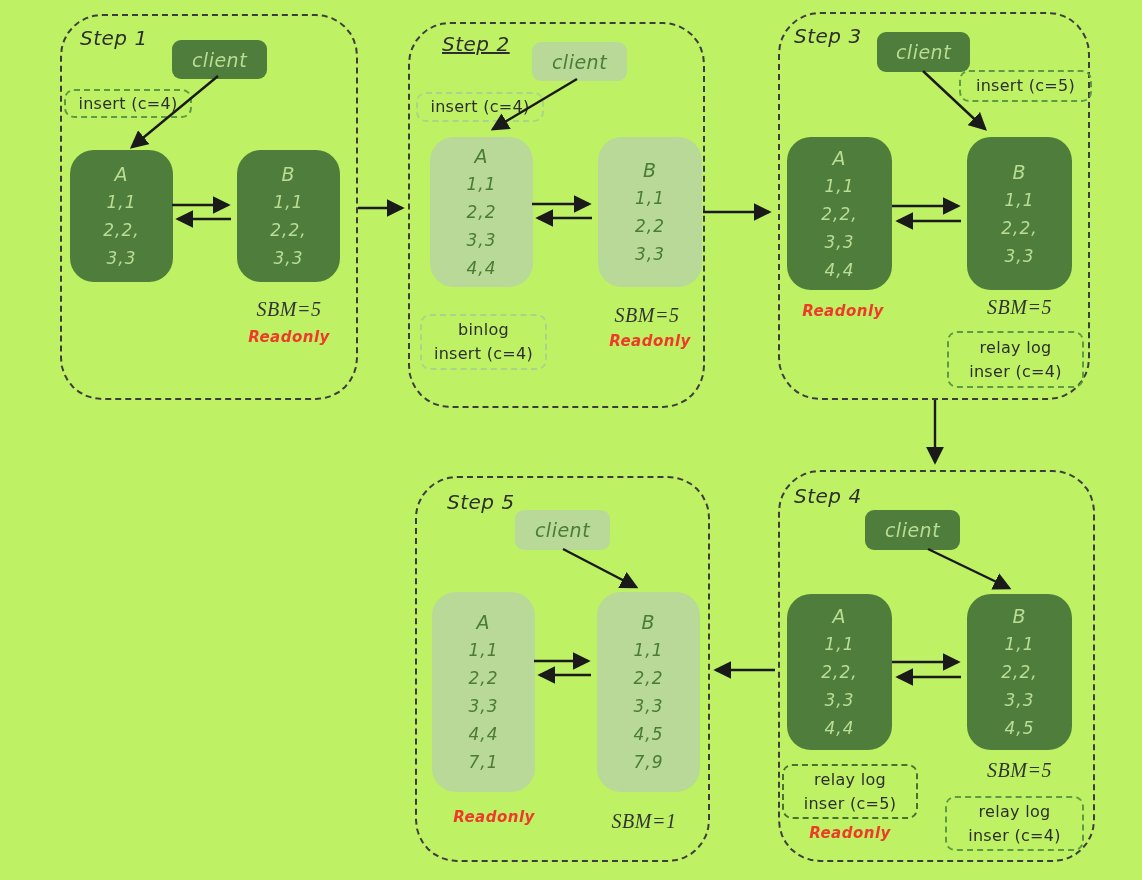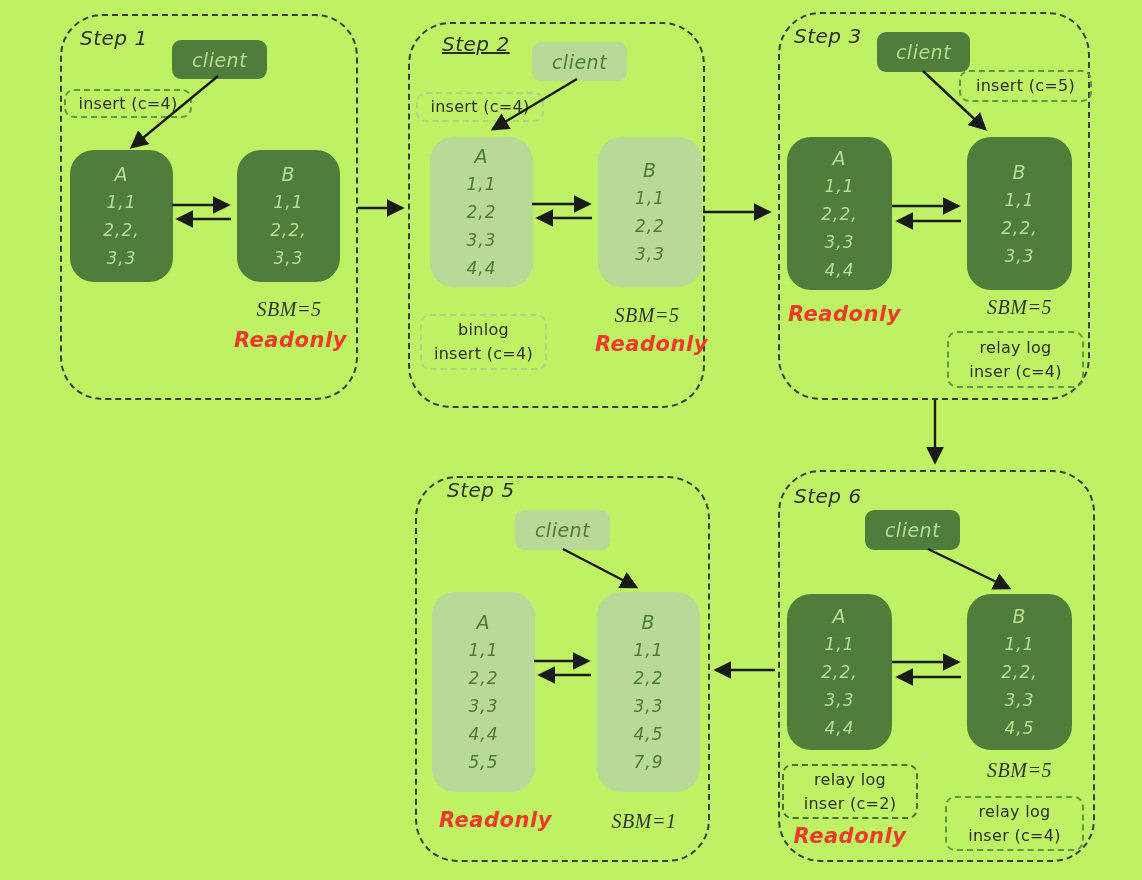--- a/index.html
+++ b/index.html
@@ -64,21 +64,21 @@
   .tag-mid{border:2px dashed #5d9a43;}
   .tag-light{border:2px dashed #a9d58a;}
   .tag-dark{border:2px dashed #47722f;}
   .sbm{
     position:absolute;
     font-size:20px;font-style:italic;color:#333;
     text-align:center;letter-spacing:.5px;font-family:Liberation Serif, serif;
   }
   .readonly{
     position:absolute;
-    font-size:21px;font-style:italic;font-weight:bold;
+    font-size:15px;font-style:italic;font-weight:bold;
     color:#ee3a2a;text-align:center;letter-spacing:.5px;
   }
 </style>
 </head>
 <body>
 
 <div class="canvas">
 
   <div class="step" style="left:60px;top:14px;width:298px;height:386px;">
     <div class="step-label" style="left:18px;top:10px;">Step 1</div>
@@ -156,62 +156,62 @@
     </div>
     <div class="readonly" style="left:8px;top:288px;width:110px;">Readonly</div>
     <div class="sbm" style="left:187px;top:282px;width:105px;">SBM=5</div>
     <div class="tagbox tag-mid" style="left:167px;top:317px;width:137px;height:57px;">
       <span>relay log</span>
       <span>inser (c=4)</span>
     </div>
   </div>
 
   <div class="step" style="left:778px;top:470px;width:317px;height:392px;">
-    <div class="step-label" style="left:14px;top:12px;">Step 6</div>
+    <div class="step-label" style="left:14px;top:12px;">Step 4</div>
     <div class="client dark" style="left:85px;top:38px;width:95px;height:40px;">
       <span>client</span>
     </div>
     <div class="node dark" style="left:7px;top:122px;width:105px;height:156px;">
       <span class="ntitle">A</span>
       <span class="nrow">1,1</span>
       <span class="nrow">2,2,</span>
       <span class="nrow">3,3</span>
       <span class="nrow">4,4</span>
     </div>
     <div class="node dark" style="left:187px;top:122px;width:105px;height:156px;">
       <span class="ntitle">B</span>
       <span class="nrow">1,1</span>
       <span class="nrow">2,2,</span>
       <span class="nrow">3,3</span>
       <span class="nrow">4,5</span>
     </div>
     <div class="tagbox tag-dark" style="left:2px;top:292px;width:136px;height:55px;">
       <span>relay log</span>
-      <span>inser (c=2)</span>
+      <span>inser (c=5)</span>
     </div>
     <div class="readonly" style="left:10px;top:352px;width:120px;">Readonly</div>
     <div class="sbm" style="left:187px;top:287px;width:105px;">SBM=5</div>
     <div class="tagbox tag-mid" style="left:165px;top:324px;width:139px;height:55px;">
       <span>relay log</span>
       <span>inser (c=4)</span>
     </div>
   </div>
 
   <div class="step" style="left:415px;top:476px;width:295px;height:386px;">
-    <div class="step-label" style="left:30px;top:0;">Step 5</div>
+    <div class="step-label" style="left:30px;top:12px;">Step 5</div>
     <div class="client light" style="left:98px;top:32px;width:95px;height:40px;">
       <span>client</span>
     </div>
     <div class="node light" style="left:15px;top:114px;width:103px;height:200px;">
       <span class="ntitle">A</span>
       <span class="nrow">1,1</span>
       <span class="nrow">2,2</span>
       <span class="nrow">3,3</span>
       <span class="nrow">4,4</span>
-      <span class="nrow">5,5</span>
+      <span class="nrow">7,1</span>
     </div>
     <div class="node light" style="left:180px;top:114px;width:103px;height:200px;">
       <span class="ntitle">B</span>
       <span class="nrow">1,1</span>
       <span class="nrow">2,2</span>
       <span class="nrow">3,3</span>
       <span class="nrow">4,5</span>
       <span class="nrow">7,9</span>
     </div>
     <div class="readonly" style="left:22px;top:330px;width:110px;">Readonly</div>

